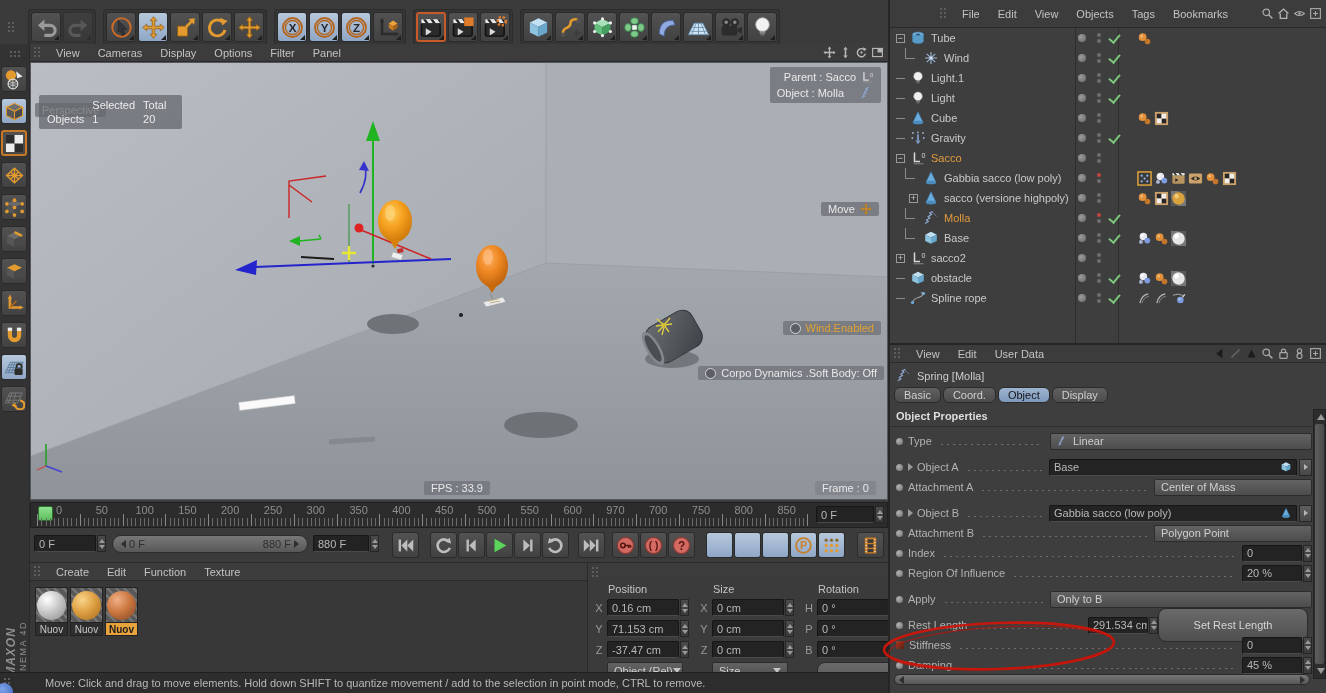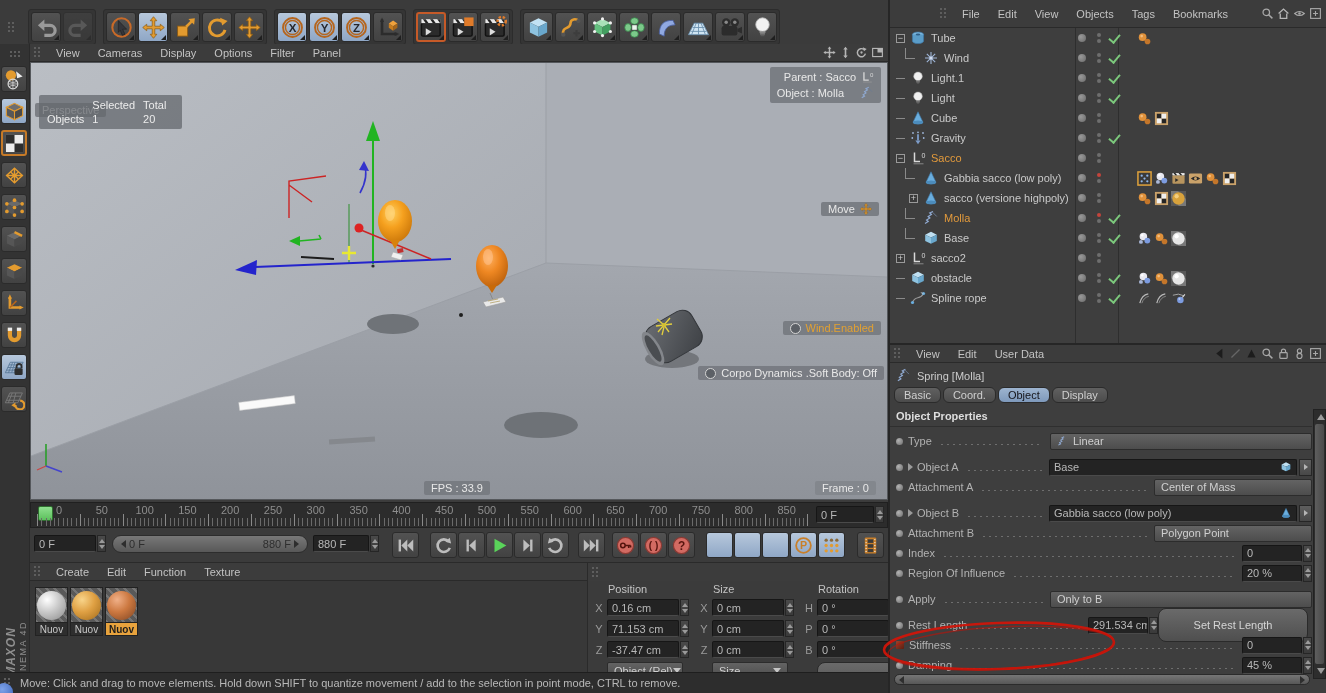--- a/index.html
+++ b/index.html
@@ -704,21 +704,21 @@
       <span class="ticknum" style="left: 136.4px;">150</span>
       <span class="ticknum" style="left: 179.2px;">200</span>
       <span class="ticknum" style="left: 222px;">250</span>
       <span class="ticknum" style="left: 264.8px;">300</span>
       <span class="ticknum" style="left: 307.6px;">350</span>
       <span class="ticknum" style="left: 350.4px;">400</span>
       <span class="ticknum" style="left: 393.2px;">450</span>
       <span class="ticknum" style="left: 436px;">500</span>
       <span class="ticknum" style="left: 478.8px;">550</span>
       <span class="ticknum" style="left: 521.6px;">600</span>
-      <span class="ticknum" style="left: 564.4px;">650</span>
+      <span class="ticknum" style="left: 564.4px;">970</span>
       <span class="ticknum" style="left: 607.2px;">700</span>
       <span class="ticknum" style="left: 650px;">750</span>
       <span class="ticknum" style="left: 692.8px;">800</span>
       <span class="ticknum" style="left: 735.6px;">850</span>
     </div>
 
   <div class="abs" id="transport">
     <div class="abs" style="left:4px;top:7px;display:flex;">
       <span class="well" style="width:52px;">0 F</span>
       <span class="spin">
@@ -1024,21 +1024,21 @@
               <b class="d"></b>
             </span>
           </div>
           <div class="pbtn" style="width: 78px; margin-left: 13px; box-sizing: border-box;">Apply</div>
         </div>
       </div>
   </div>
 
   <div class="abs" id="statusbar">
     <span class="grip"></span>
-    <span style="margin-left:3px;">Move: Click and drag to move elements. Hold down SHIFT to quantize movement / add to the selection in point mode, CTRL to remove.</span>
+    <span style="margin-left:28px;">Move: Click and drag to move elements. Hold down SHIFT to quantize movement / add to the selection in point mode, CTRL to remove.</span>
   </div>
   <div class="abs" style="left:-5px;top:683px;width:18px;height:18px;border-radius:50%;background:radial-gradient(circle at 40% 35%,#7da2e8,#3a62b8);"></div>
 
   <div class="abs" id="rightpanel">
 
     <div id="om">
       <div class="menurow" style="height:28px;padding-left:46px;">
         <span class="grip"></span>
         <span id="om-menu-items" style="display:flex;">
             <span class="menuitem">File</span>

